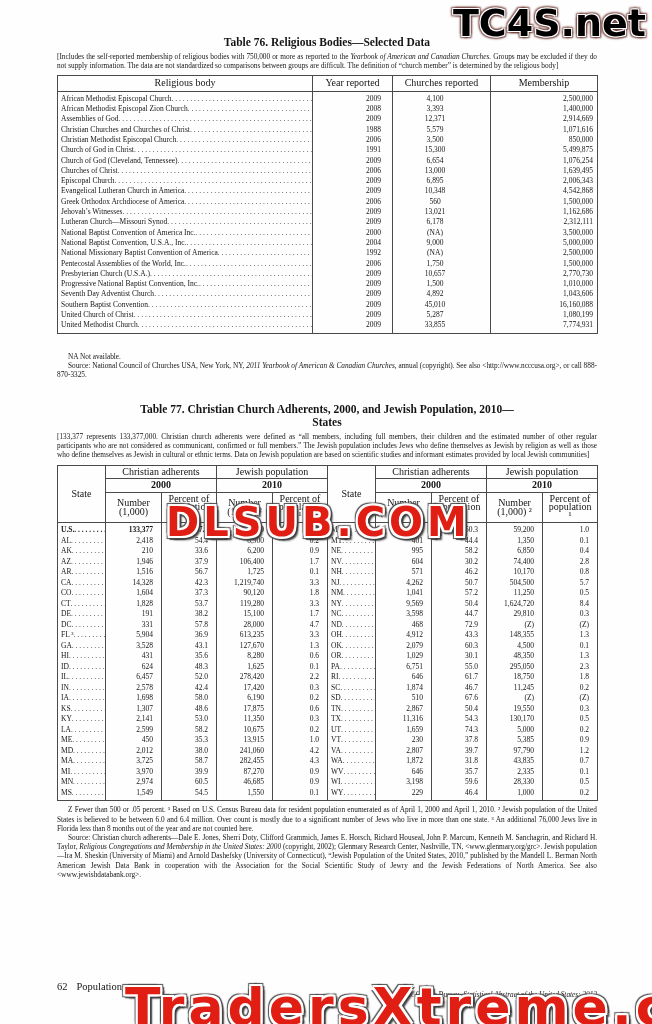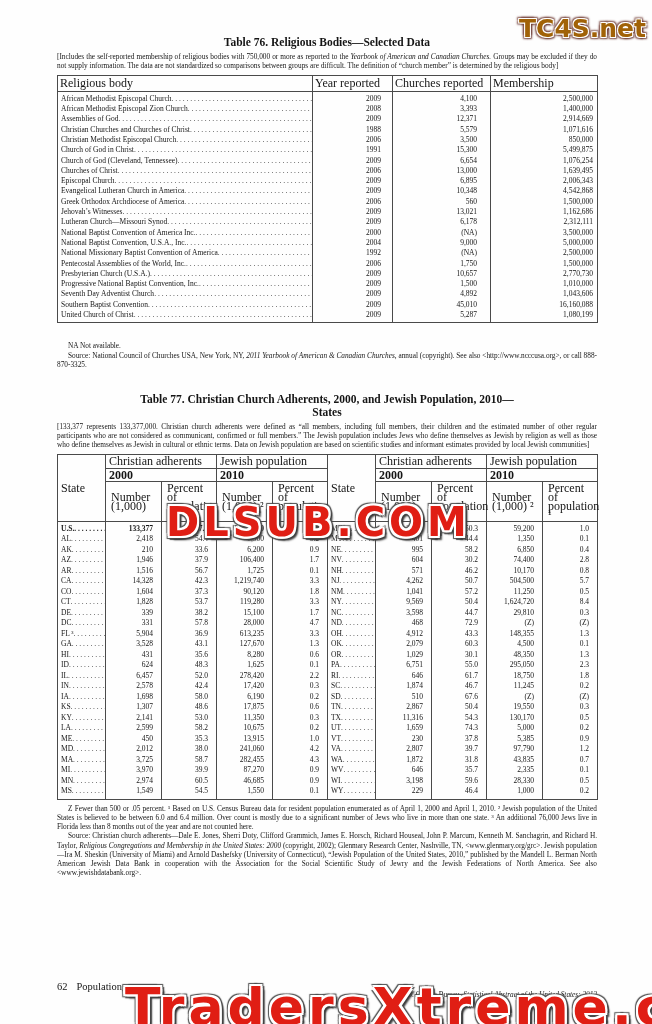--- a/index.html
+++ b/index.html
@@ -9,34 +9,34 @@
 
   .t-title{font-size:11.5px;font-weight:bold;line-height:13px;margin:0;text-align:center;}
   .t-title-line{display:block;}
   .note{font-size:7.3px;line-height:9.1px;text-align:justify;margin:3px 0 5px 0;}
   .fn{font-size:7.3px;line-height:9.2px;text-align:justify;margin:0;}
   .indent{text-indent:11px;}
   .it{font-style:italic;}
 
   table{border-collapse:collapse;width:540px;table-layout:fixed;}
   .tbl{border:1px solid #4a4a4a;}
-  th{font-weight:normal;font-size:12px;line-height:8.6px;text-align:left;vertical-align:middle;padding:2px 3px;}
+  th{font-weight:normal;font-size:10px;line-height:8.6px;text-align:center;vertical-align:middle;padding:2px 3px;}
   td{font-size:7.5px;vertical-align:baseline;padding:0;}
 
   
   #t76 thead th{border-bottom:1px solid #4a4a4a;border-left:1px solid #4a4a4a;padding:3px 2px;}
   #t76 thead th:first-child{border-left:none;}
   #t76 tbody td{border-left:1px solid #4a4a4a;line-height:10.3px;}
   #t76 tbody td:first-child{border-left:none;}
   #t76 tbody tr:first-of-type td{padding-top:2px;}
   #t76 tbody tr:last-of-type td{padding-bottom:2px;}
   #t76 td.c-name{padding-left:3px;}
   #t76 td.c-num{text-align:right;}
   #t76 td:nth-child(2){padding-right:11px;margin-left:28px;}
-  #t76 td:nth-child(3){padding-right:13px;}
+  #t76 td:nth-child(3){padding-right:13px;text-align:center;}
   #t76 td:nth-child(4){padding-right:4px;}
 
   
   #t77 thead th{border-bottom:1px solid #4a4a4a;}
   #t77 th.bl, #t77 td.bl{border-left:1px solid #4a4a4a;}
   #t77 .h-year{font-weight:bold;}
   #t77 .h-col{padding:2px 5px;}
   #t77 tbody td{line-height:10.5px;}
   #t77 td.st{padding-left:3px;}
   #t77 td.n{text-align:right;padding-right:8px;}
@@ -51,23 +51,23 @@
   .lead .dots::before{content:" . . . . . . . . . . . . . . . . . . . . . . . . . . . . . . . . . . . . . . . . . . . . . . . . . . . . . . . . . . . . . . . . . . . .";}
 
   
   .footer-left{position:absolute;left:57px;top:981px;font-size:10.5px;}
   .footer-left .pgnum{margin-right:9px;}
   .footer-right{position:absolute;right:55px;top:990px;font-size:7.3px;}
 
   
   .wm{position:absolute;font-family:"DejaVu Sans","Liberation Sans",sans-serif;font-weight:bold;
       white-space:nowrap;z-index:10;pointer-events:none;}
-  .wm-top{top:1px;right:6px;font-size:25px;color:#a16207;
+  .wm-top{top:1px;right:6px;font-size:38px;color:#000000;
       text-shadow:-1px -1px 0 #ffffff,1px -1px 0 #ffffff,-1px 1px 0 #ffffff,1px 1px 0 #ffffff,
-      2px 2px 2px #6b3b35,-2px 2px 2px #7b4b45,2px -2px 2px #7b4b45,-2px -2px 2px #7b4b45;margin-top:13px;}
+      2px 2px 2px #6b3b35,-2px 2px 2px #7b4b45,2px -2px 2px #7b4b45,-2px -2px 2px #7b4b45;}
   .wm-red{color:#e01e14;
       text-shadow:-2px -2px 0 #ffffff,2px -2px 0 #ffffff,-2px 2px 0 #ffffff,2px 2px 0 #ffffff,
       -2px 0 0 #ffffff,2px 0 0 #ffffff,0 -2px 0 #ffffff,0 2px 0 #ffffff,
       -3px -3px 1px #4d4d4d,3px -3px 1px #4d4d4d,-3px 3px 1px #4d4d4d,4px 4px 2px #3a3a3a,
       0 4px 1px #4d4d4d,4px 0 1px #4d4d4d;}
   .wm-mid{top:499px;left:166px;font-size:40px;letter-spacing:4px;}
   .wm-bottom{top:977px;left:125px;font-size:52px;letter-spacing:4px;}
 </style>
 </head>
 <body>
@@ -360,20 +360,31 @@
               <div class="lead">
                 <span class="nm">United Church of Christ</span>
                 <span class="dots"></span>
               </div>
             </td>
             <td class="c-num">2009</td>
             <td class="c-num">5,287</td>
             <td class="c-num">1,080,199</td>
           </tr>
 
+          <tr>
+            <td class="c-name">
+              <div class="lead">
+                <span class="nm">United Methodist Church</span>
+                <span class="dots"></span>
+              </div>
+            </td>
+            <td class="c-num">2009</td>
+            <td class="c-num">33,855</td>
+            <td class="c-num">7,774,931</td>
+          </tr>
         </tbody>
     </table>
 
     <p class="fn" style="margin-top:18px;padding-left:11px;">NA Not available.</p>
     <p class="fn indent"><span>Source: National Council of Churches USA, New York, NY, </span><span class="it">2011 Yearbook of American &amp; Canadian Churches,</span><span> annual (copyright). See also &lt;http://www.ncccusa.org&gt;, or call 888-870-3325.</span></p>
 
     <h1 class="t-title" style="margin-top:24px;">
         <span class="t-title-line">Table 77. Christian Church Adherents, 2000, and Jewish Population, 2010—</span>
         <span class="t-title-line">States</span>
       </h1>
@@ -604,21 +615,21 @@
             <td class="n bl">8.4</td>
           </tr>
 
           <tr>
             <td class="st">
               <div class="lead">
                 <span class="nm">DE</span>
                 <span class="dots"></span>
               </div>
             </td>
-            <td class="n bl">339</td>
+            <td class="n bl">191</td>
             <td class="n bl">38.2</td>
             <td class="n bl">15,100</td>
             <td class="n bl">1.7</td>
             <td class="st bl">
               <div class="lead">
                 <span class="nm">NC</span>
                 <span class="dots"></span>
               </div>
             </td>
             <td class="n bl">3,598</td>

